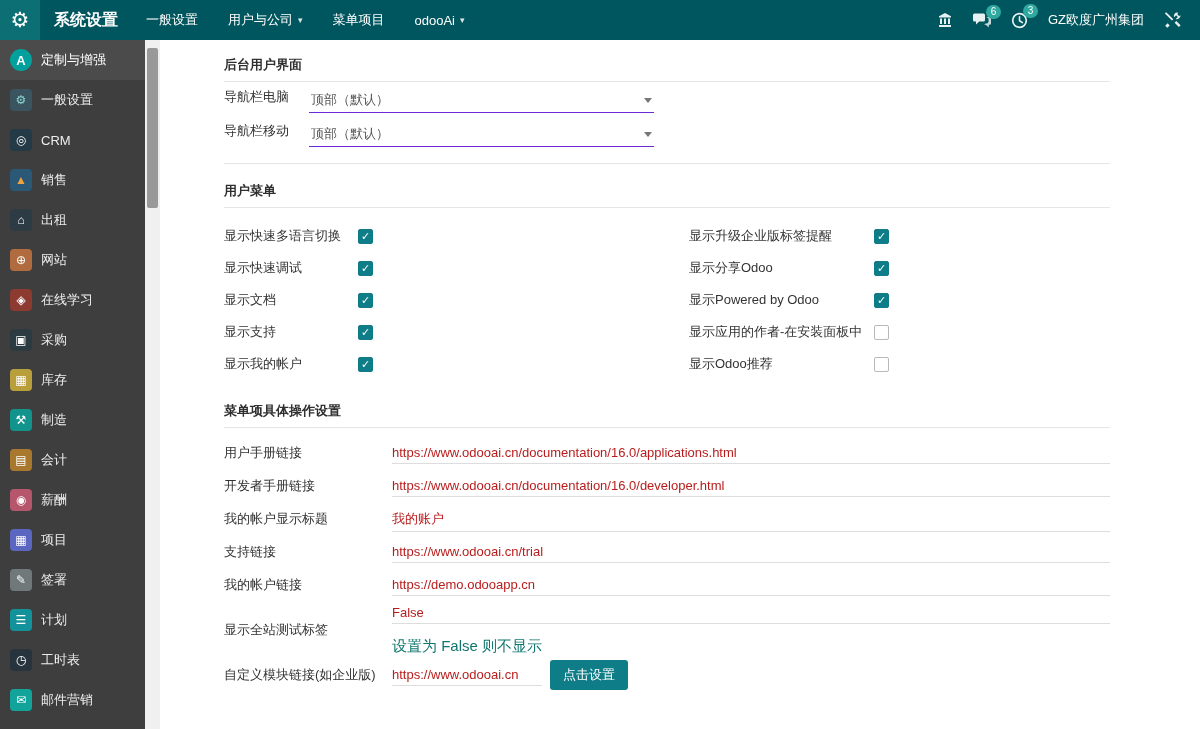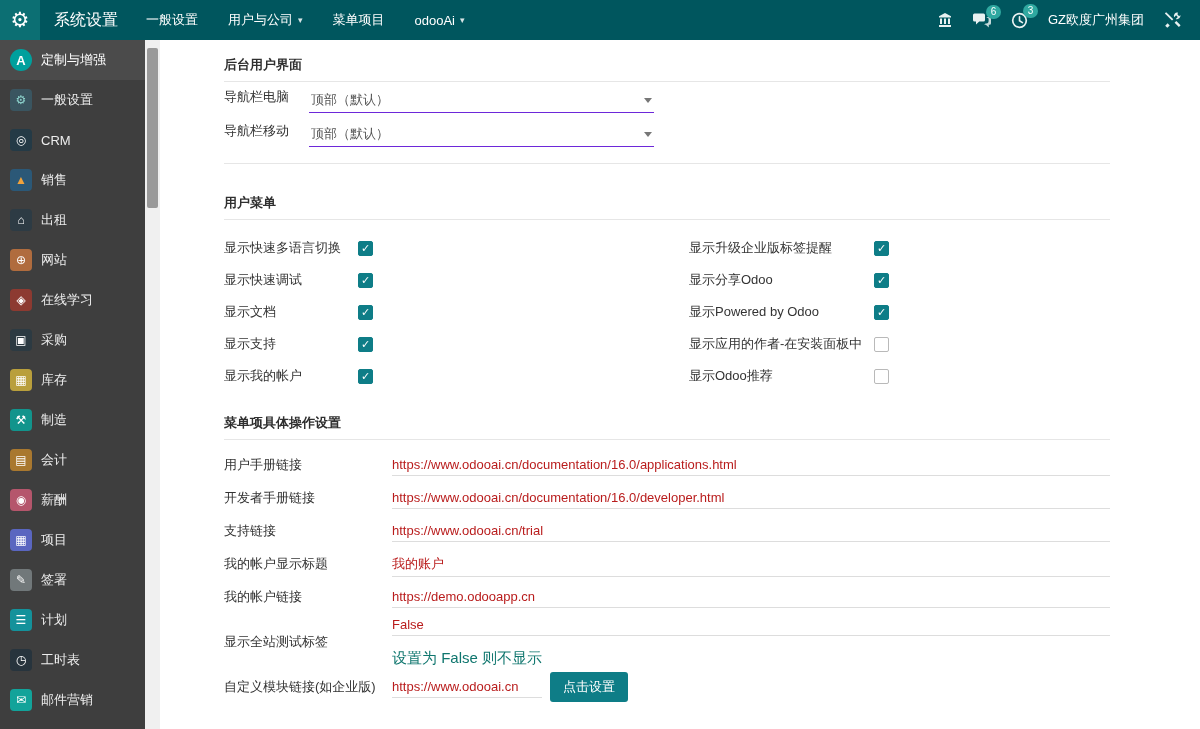--- a/index.html
+++ b/index.html
@@ -2,21 +2,21 @@
 <html><head>
 <meta charset="utf-8">
 <style>
   *{box-sizing:border-box;margin:0;padding:0}
   html,body{width:1200px;height:729px;overflow:hidden}
   body{font-family:"Liberation Sans","DejaVu Sans",sans-serif;background:#fff}
 
   
   .topbar{height:40px;background:#00565e;display:flex;align-items:center;color:#fff}
   .app-icon{width:40px;height:40px;background:#0c6f73;display:flex;align-items:center;justify-content:center;font-size:21px;color:#fff;flex:none;cursor:pointer}
-  .app-title{font-size:16px;font-weight:400;margin:0 28px 0 14px;white-space:nowrap}
+  .app-title{font-size:16px;font-weight:700;margin:0 28px 0 14px;white-space:nowrap}
   .top-menus{display:flex;align-items:center;gap:30px;font-size:13px}
   .top-menu-item{cursor:pointer;display:flex;align-items:center;gap:5px;color:#fff;white-space:nowrap}
   .caret{font-size:9px;opacity:.85}
   .top-right{margin-left:auto;display:flex;align-items:center;gap:20px;padding-right:18px}
   .icon-wrap{position:relative;display:flex;align-items:center;cursor:pointer}
   .badge{position:absolute;top:-8px;right:-10px;background:#2fa8a0;color:#fff;font-size:10px;line-height:1;padding:2px 4px;border-radius:8px;min-width:15px;text-align:center}
   .user-name{font-size:13px;cursor:pointer;white-space:nowrap}
 
   
   .layout{display:flex;height:689px}
@@ -28,21 +28,21 @@
   .side-label{color:#ededed;font-size:13px;white-space:nowrap}
   .side-item.active .side-label{color:#fff}
   .scroll-strip{width:15px;background:#f0f0f0;flex:none;position:relative}
   .scroll-thumb{position:absolute;left:2px;top:8px;width:11px;height:160px;background:#999;border-radius:2px;cursor:pointer}
 
   
   .content{flex:1;padding:16px 90px 0 64px;overflow:hidden;background:#fff}
   .sec-title{font-size:13px;font-weight:700;color:#2f2f2f}
   .rule{border:none;border-top:1px solid #e6e6e6;margin-top:7px}
   .sec-website{margin-top:24px}
-  .sec-usermenu{margin-top:30px}
+  .sec-usermenu{margin-top:18px}
   .sec-menuops{margin-top:22px}
 
   .select-rows{margin-top:6px}
   .select-row{height:34px;display:flex;align-items:flex-start}
   .select-label{width:85px;font-size:13px;color:#333;flex:none}
   .select-box{width:345px;display:flex;align-items:center;justify-content:space-between;border-bottom:1px solid #6d28d9;padding:3px 2px;cursor:pointer}
   .select-value{font-size:13px;color:#555}
   .select-caret{width:0;height:0;border-left:4px solid transparent;border-right:4px solid transparent;border-top:5px solid #777}
 
   .cb-grid{display:grid;grid-template-columns:465px 1fr;margin-top:12px}
@@ -269,29 +269,29 @@
             <div class="field-value">https://www.odooai.cn/documentation/16.0/applications.html</div>
           </div>
         </div>
         <div class="field-row">
           <div class="field-label">开发者手册链接</div>
           <div class="field-right">
             <div class="field-value">https://www.odooai.cn/documentation/16.0/developer.html</div>
           </div>
         </div>
         <div class="field-row">
+          <div class="field-label">我的帐户显示标题</div>
+          <div class="field-right">
+            <div class="field-value">我的账户</div>
+          </div>
+        </div>
+        <div class="field-row">
           <div class="field-label">支持链接</div>
           <div class="field-right">
             <div class="field-value">https://www.odooai.cn/trial</div>
-          </div>
-        </div>
-        <div class="field-row">
-          <div class="field-label">我的帐户显示标题</div>
-          <div class="field-right">
-            <div class="field-value">我的账户</div>
           </div>
         </div>
         <div class="field-row">
           <div class="field-label">我的帐户链接</div>
           <div class="field-right">
             <div class="field-value">https://demo.odooapp.cn</div>
           </div>
         </div>
         <div class="field-row">
           <div class="field-label">显示全站测试标签</div>

